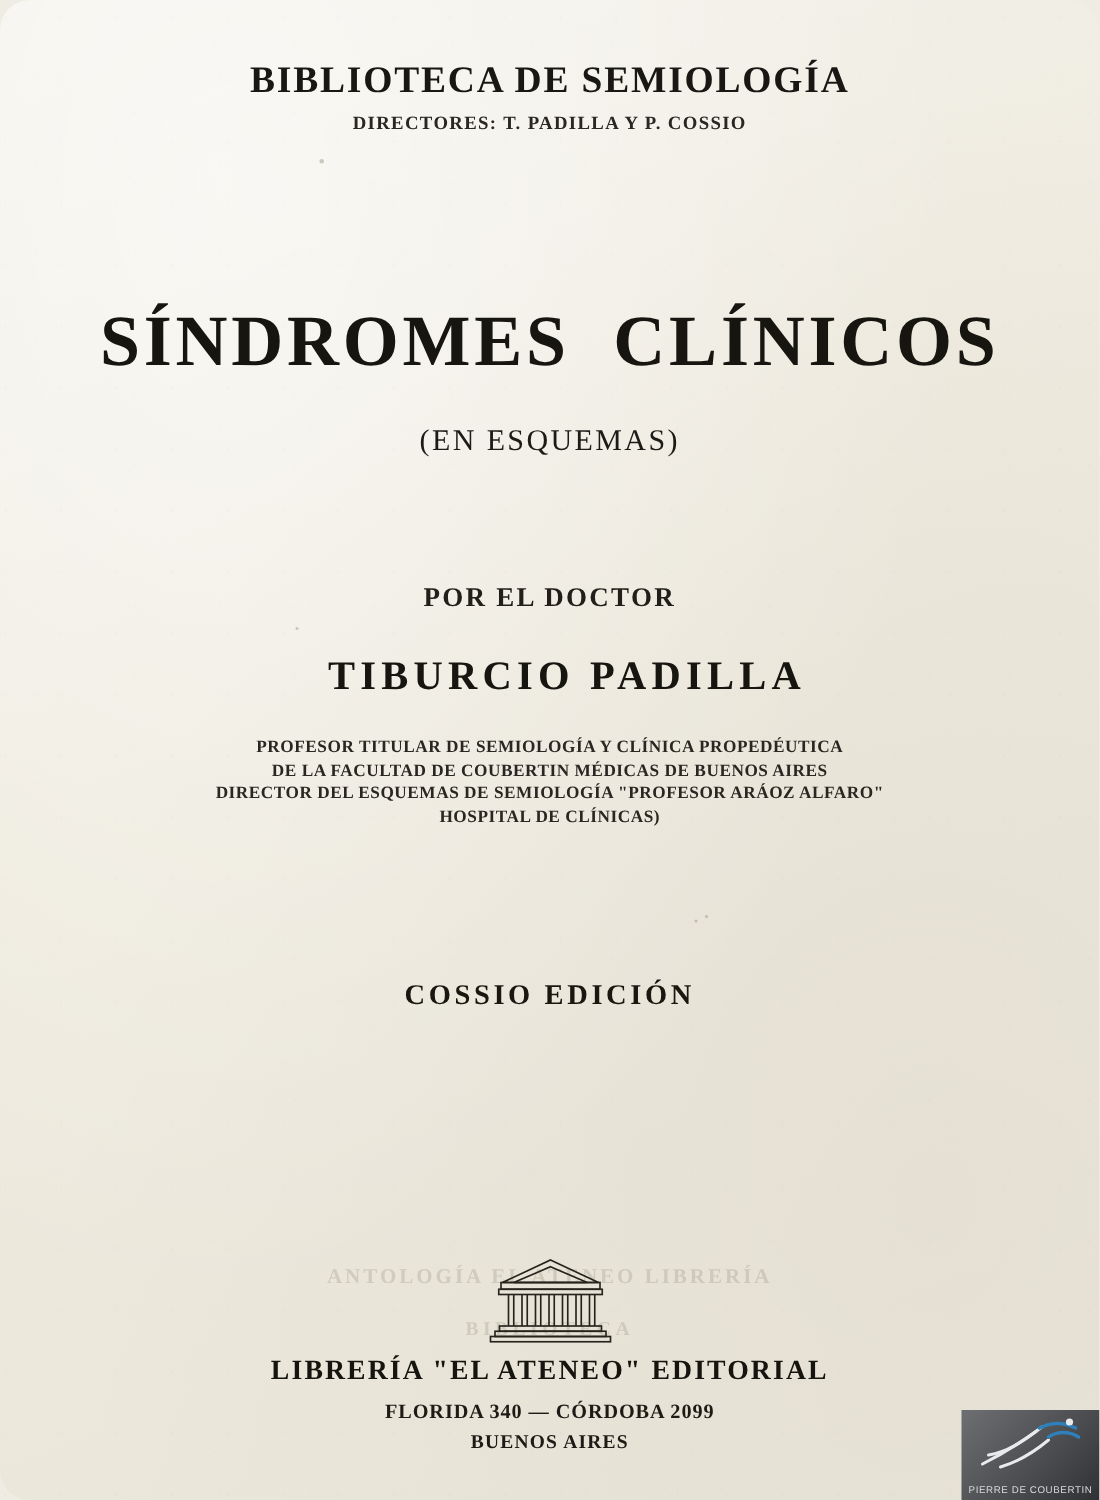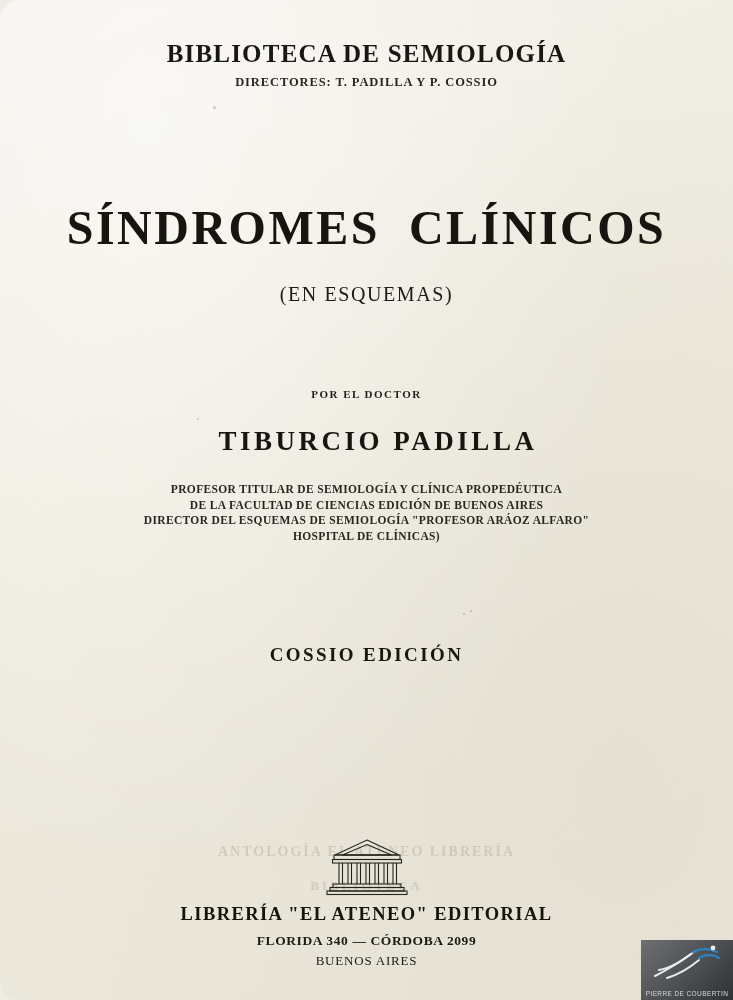--- a/index.html
+++ b/index.html
@@ -71,21 +71,21 @@
   .subtitle {
     margin-top: 28px;
     font-size: 20px;
     letter-spacing: 1.6px;
     color: #1d1b16;
   }
 
   
   .by-line {
     margin-top: 82px;
-    font-size: 11px;
+    font-size: 18px;
     font-weight: bold;
     letter-spacing: 1.5px;
     color: #221f1a;
   }
   .author {
     margin-top: 26px;
     font-size: 27px;
     font-weight: bold;
     letter-spacing: 3.5px;
     color: #17150f;
@@ -152,21 +152,21 @@
   .publisher-address {
     margin-top: 8px;
     font-size: 13.5px;
     font-weight: bold;
     letter-spacing: 0.6px;
     color: #1e1b16;
   }
   .publisher-city {
     margin-top: 4px;
     font-size: 13px;
-    font-weight: normal;
+    font-weight: bold;
     letter-spacing: 0.8px;
     color: #1e1b16;
   }
 
   
   .watermark {
     position: absolute;
     right: 0;
     bottom: 0;
     width: 92px;
@@ -213,21 +213,21 @@
     <div class="series-directors">DIRECTORES: T. PADILLA Y P. COSSIO</div>
 
     <div class="main-title">SÍNDROMES  CLÍNICOS</div>
     <div class="subtitle">(EN ESQUEMAS)</div>
 
     <div class="by-line">POR EL DOCTOR</div>
     <div class="author">TIBURCIO PADILLA</div>
 
     <div class="credentials">
       <div>PROFESOR TITULAR DE SEMIOLOGÍA Y CLÍNICA PROPEDÉUTICA</div>
-      <div>DE LA FACULTAD DE CIENCIAS EDICIÓN DE BUENOS AIRES</div>
+      <div>DE LA FACULTAD DE COUBERTIN MÉDICAS DE BUENOS AIRES</div>
       <div>DIRECTOR DEL ESQUEMAS DE SEMIOLOGÍA "PROFESOR ARÁOZ ALFARO"</div>
       <div>HOSPITAL DE CLÍNICAS)</div>
     </div>
 
     <div class="edition">COSSIO EDICIÓN</div>
   </div>
 
   <div class="publisher-block">
     <div class="logo-wrap">
       <div class="ghost-text">ANTOLOGÍA EL ATENEO LIBRERÍA</div>

